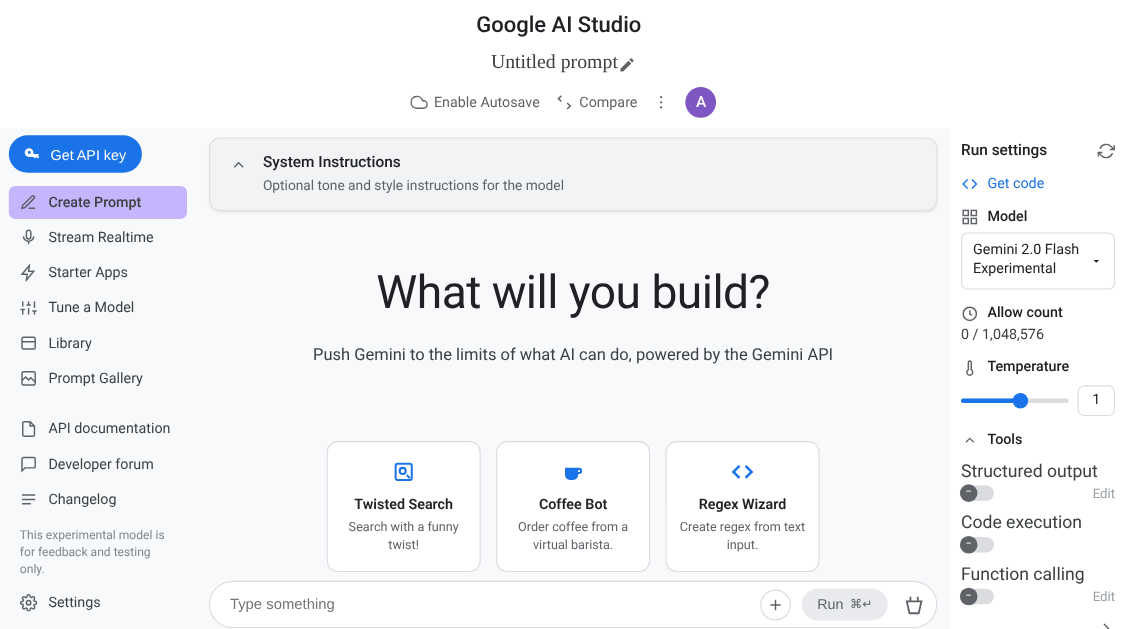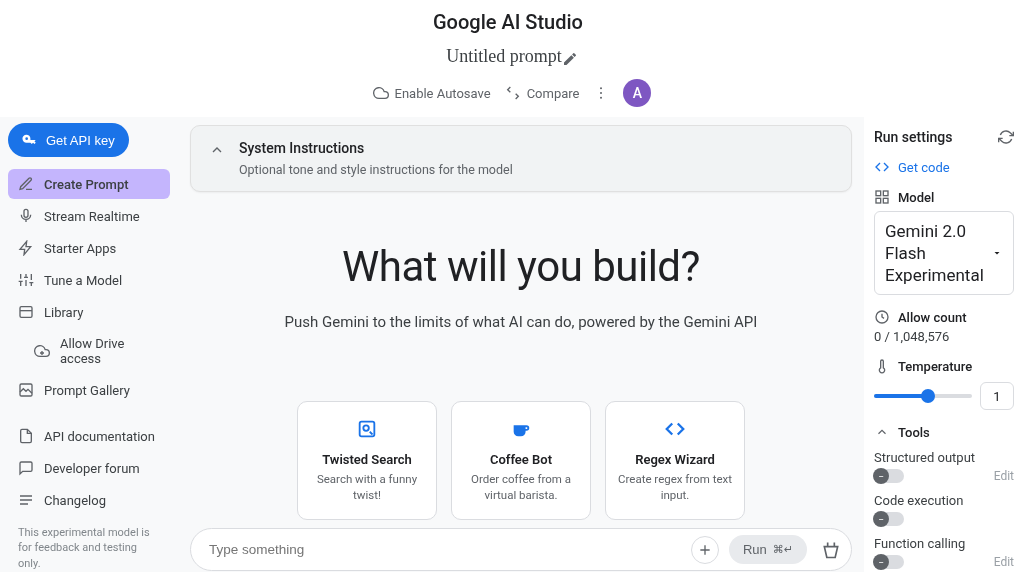--- a/index.html
+++ b/index.html
@@ -41,32 +41,32 @@
 .prompt-input { flex: 1; border: none; outline: none; font-size: 13.5px; color: #5f6368; background: transparent; }
 .circ-btn { width: 28px; height: 28px; border-radius: 50%; border: 1px solid #dadce0; display: flex; align-items: center; justify-content: center; cursor: pointer; color: #5f6368; background:#fff; }
 .run-btn { background: #e8eaed; border: none; border-radius: 18px; padding: 7px 14px; font-size: 13px; color: #5f6368; display: flex; align-items: center; gap: 6px; cursor: pointer; }
 .brush { width: 20px; height: 20px; color: #5f6368; cursor: pointer; margin-left:4px; }
 .rightbar { width: 160px; padding: 12px 10px; background: #fff; display: flex; flex-direction: column; gap: 14px; overflow-y:auto; }
 .rb-head { display: flex; align-items: center; justify-content: space-between; }
 .rb-title { font-size: 14px; font-weight: 500; }
 .rb-row { display: flex; align-items: center; gap: 8px; }
 .rb-label { font-size: 13px; font-weight: 500; }
 .getcode { color: #1a73e8; font-size: 13px; cursor: pointer; }
-.model-sel { border: 1px solid #dadce0; border-radius: 6px; padding: 8px 10px; font-size: 17px; display: flex; justify-content: space-between; align-items: center; cursor: pointer; line-height:1.3; }
+.model-sel { border: 1px solid #dadce0; border-radius: 6px; padding: 8px 10px; font-size: 13px; display: flex; justify-content: space-between; align-items: center; cursor: pointer; line-height:1.3; }
 .token-val { font-size: 13px; color: #3c4043; }
 .slider-wrap { display: flex; align-items: center; gap: 8px; }
 .slider { flex: 1; position: relative; height: 4px; background: #dadce0; border-radius: 2px; }
 .slider-fill { position: absolute; height: 100%; background: #1a73e8; border-radius: 2px; width: 55%; }
 .slider-thumb { position: absolute; width: 14px; height: 14px; background: #1a73e8; border-radius: 50%; top: -5px; left: 55%; transform: translateX(-50%); }
 .temp-box { border: 1px solid #dadce0; border-radius: 6px; width: 34px; height: 28px; display: flex; align-items: center; justify-content: center; font-size: 13px; }
 .tool-item { display: flex; justify-content: space-between; align-items: center; font-size: 12.5px; color: #5f6368; }
 .toggle { width: 30px; height: 14px; border-radius: 8px; background: #dadce0; position: relative; cursor: pointer; }
 .toggle-knob { width: 16px; height: 16px; border-radius: 50%; background: #5f6368; position: absolute; top: -1px; left: -1px; display:flex;align-items:center;justify-content:center;color:#fff;font-size:10px; }
 .edit-link { color: #9aa0a6; font-size: 12px; cursor: pointer; }
-.tool-label { font-size: 13px; color:#3c4043; margin-bottom:4px; }
+.tool-label { font-size: 16px; color:#3c4043; margin-bottom:4px; }
 .tools-sec { display:flex;flex-direction:column;gap:10px; }
 .rb-expand { display:flex;align-items:center;justify-content:flex-end;margin-top:auto; }
 svg { display: block; }
 </style>
 </head>
 <body>
 
 <div class="app">
   <div class="topbar">
     <div class="brand">Google AI Studio</div>
@@ -152,29 +152,20 @@
       </div>
       <div class="nav-item">
         <span class="icon">
             <svg viewBox="0 0 24 24" width="16" height="16" fill="none" stroke="currentColor" stroke-width="2">
               <rect x="3" y="4" width="18" height="16" rx="2"></rect>
               <path d="M3 10h18"></path>
             </svg>
           </span>
         <span>Library</span>
       </div>
-      <div class="nav-item indent">
-        <span class="icon">
-            <svg viewBox="0 0 24 24" width="16" height="16" fill="none" stroke="currentColor" stroke-width="2">
-              <path d="M18 10h-1.26A8 8 0 1 0 9 20h9a5 5 0 0 0 0-10z"></path>
-              <path d="M12 12v6M9 15h6"></path>
-            </svg>
-          </span>
-        <span>Allow Drive access</span>
-      </div>
       <div class="nav-item">
         <span class="icon">
             <svg viewBox="0 0 24 24" width="16" height="16" fill="none" stroke="currentColor" stroke-width="2">
               <rect x="3" y="3" width="18" height="18" rx="2"></rect>
               <path d="M3 15l5-5 4 4 3-3 6 6"></path>
             </svg>
           </span>
         <span>Prompt Gallery</span>
       </div>
 

